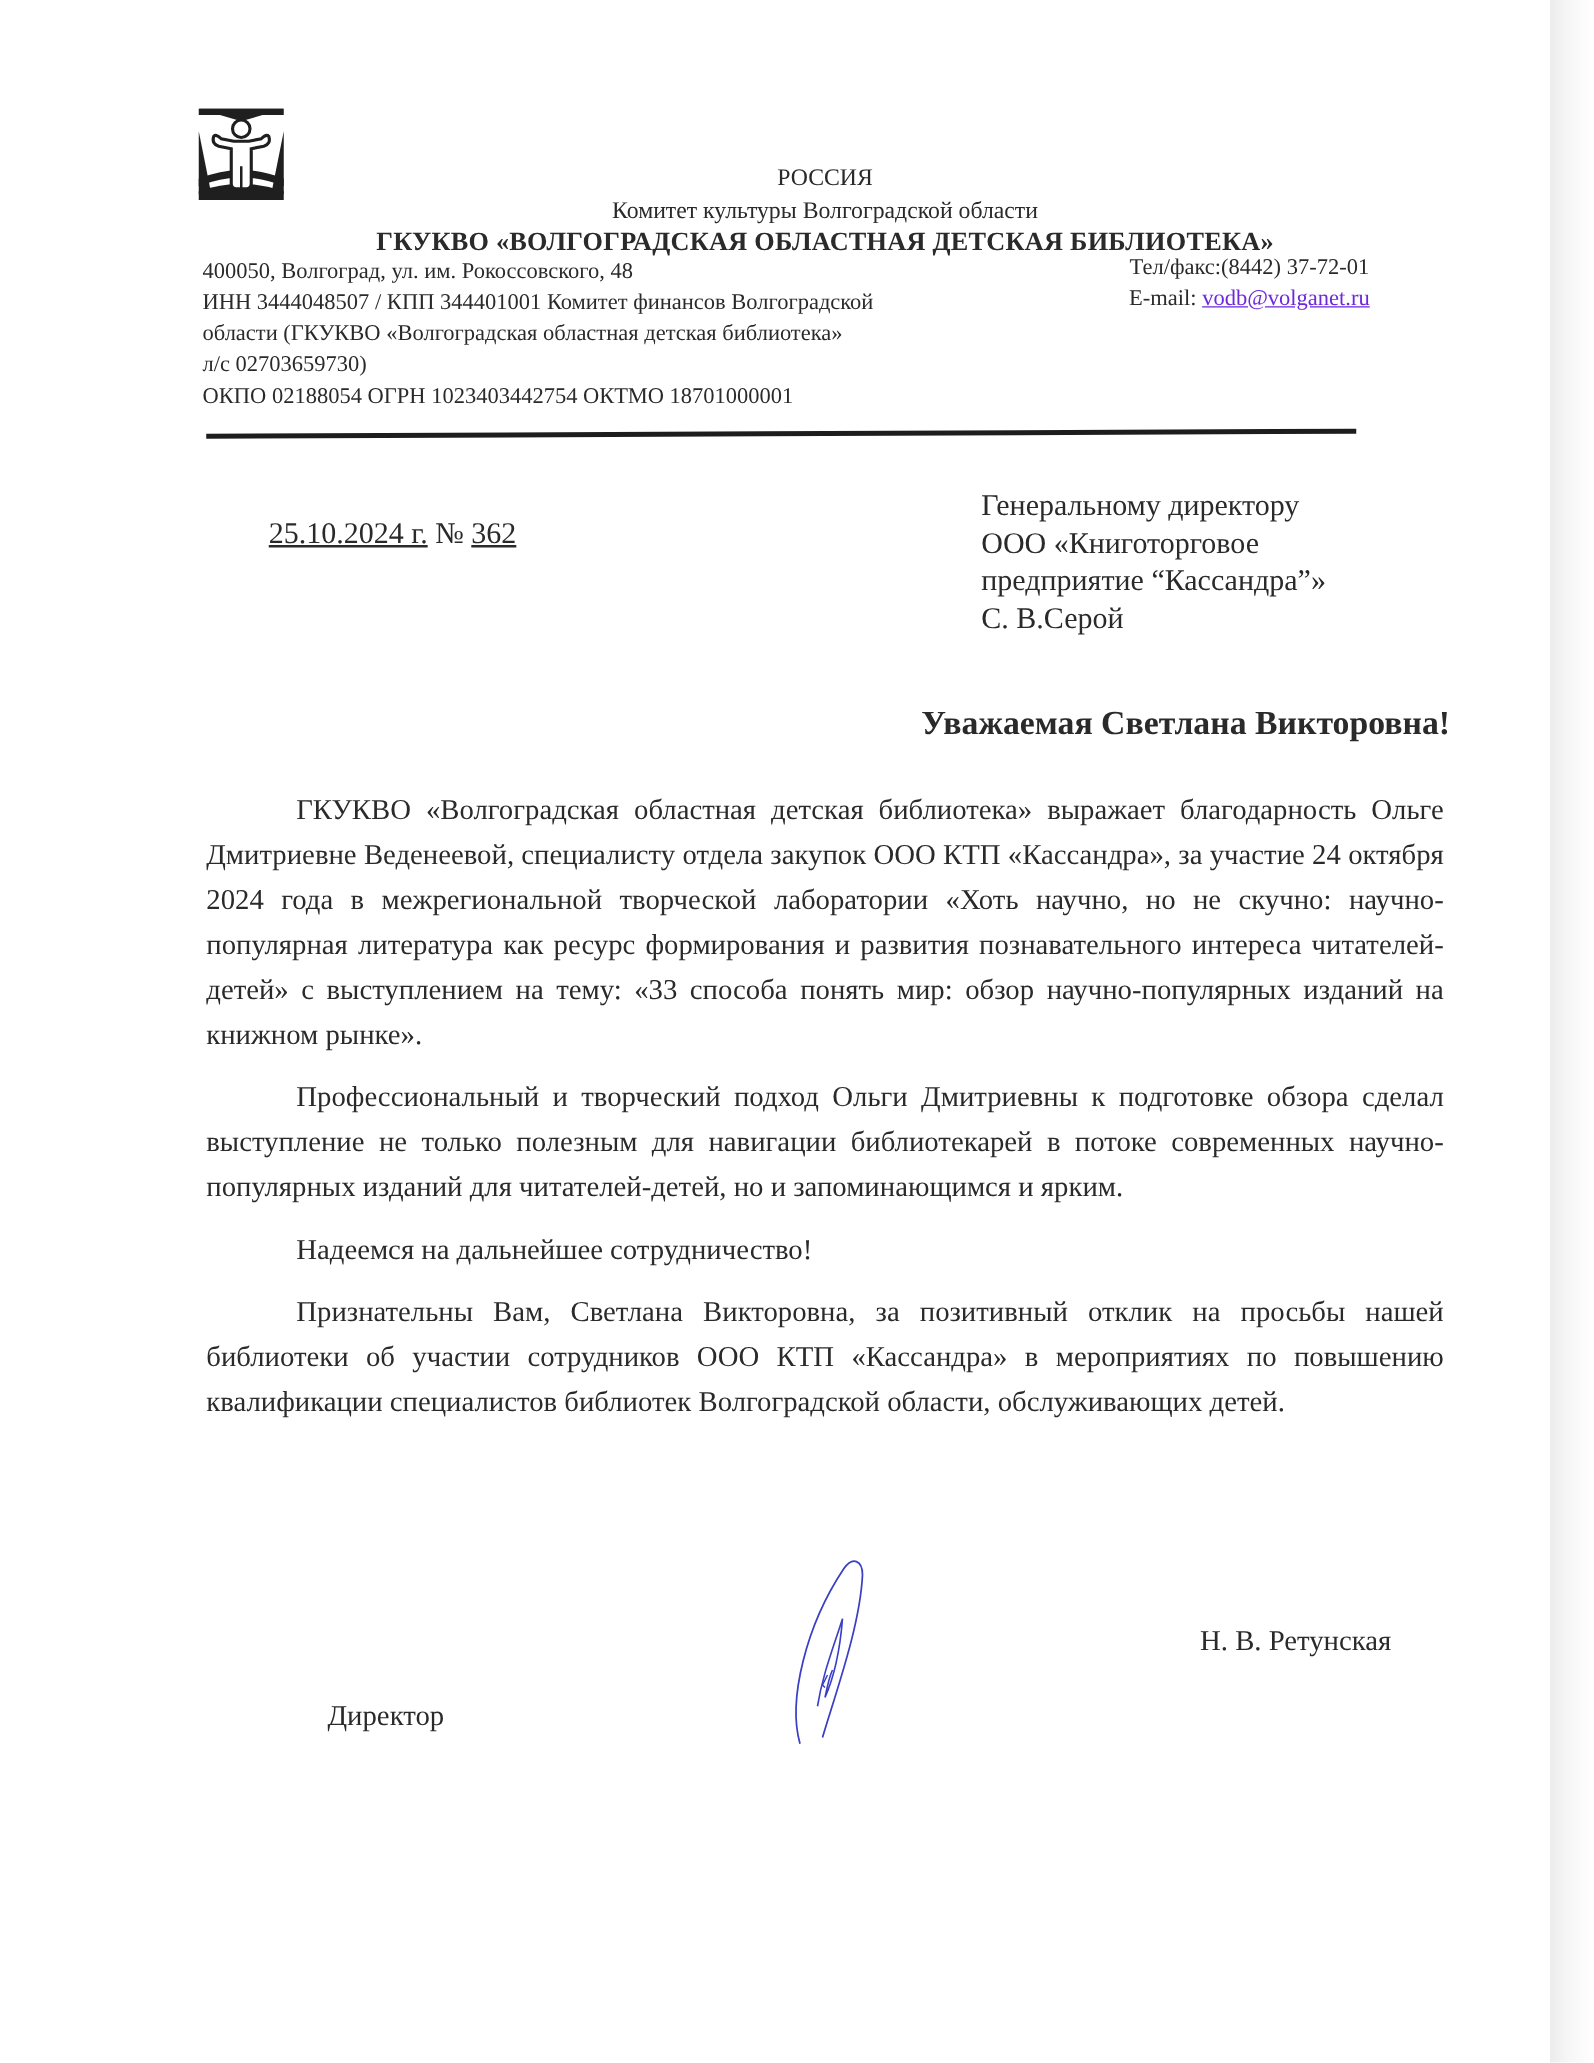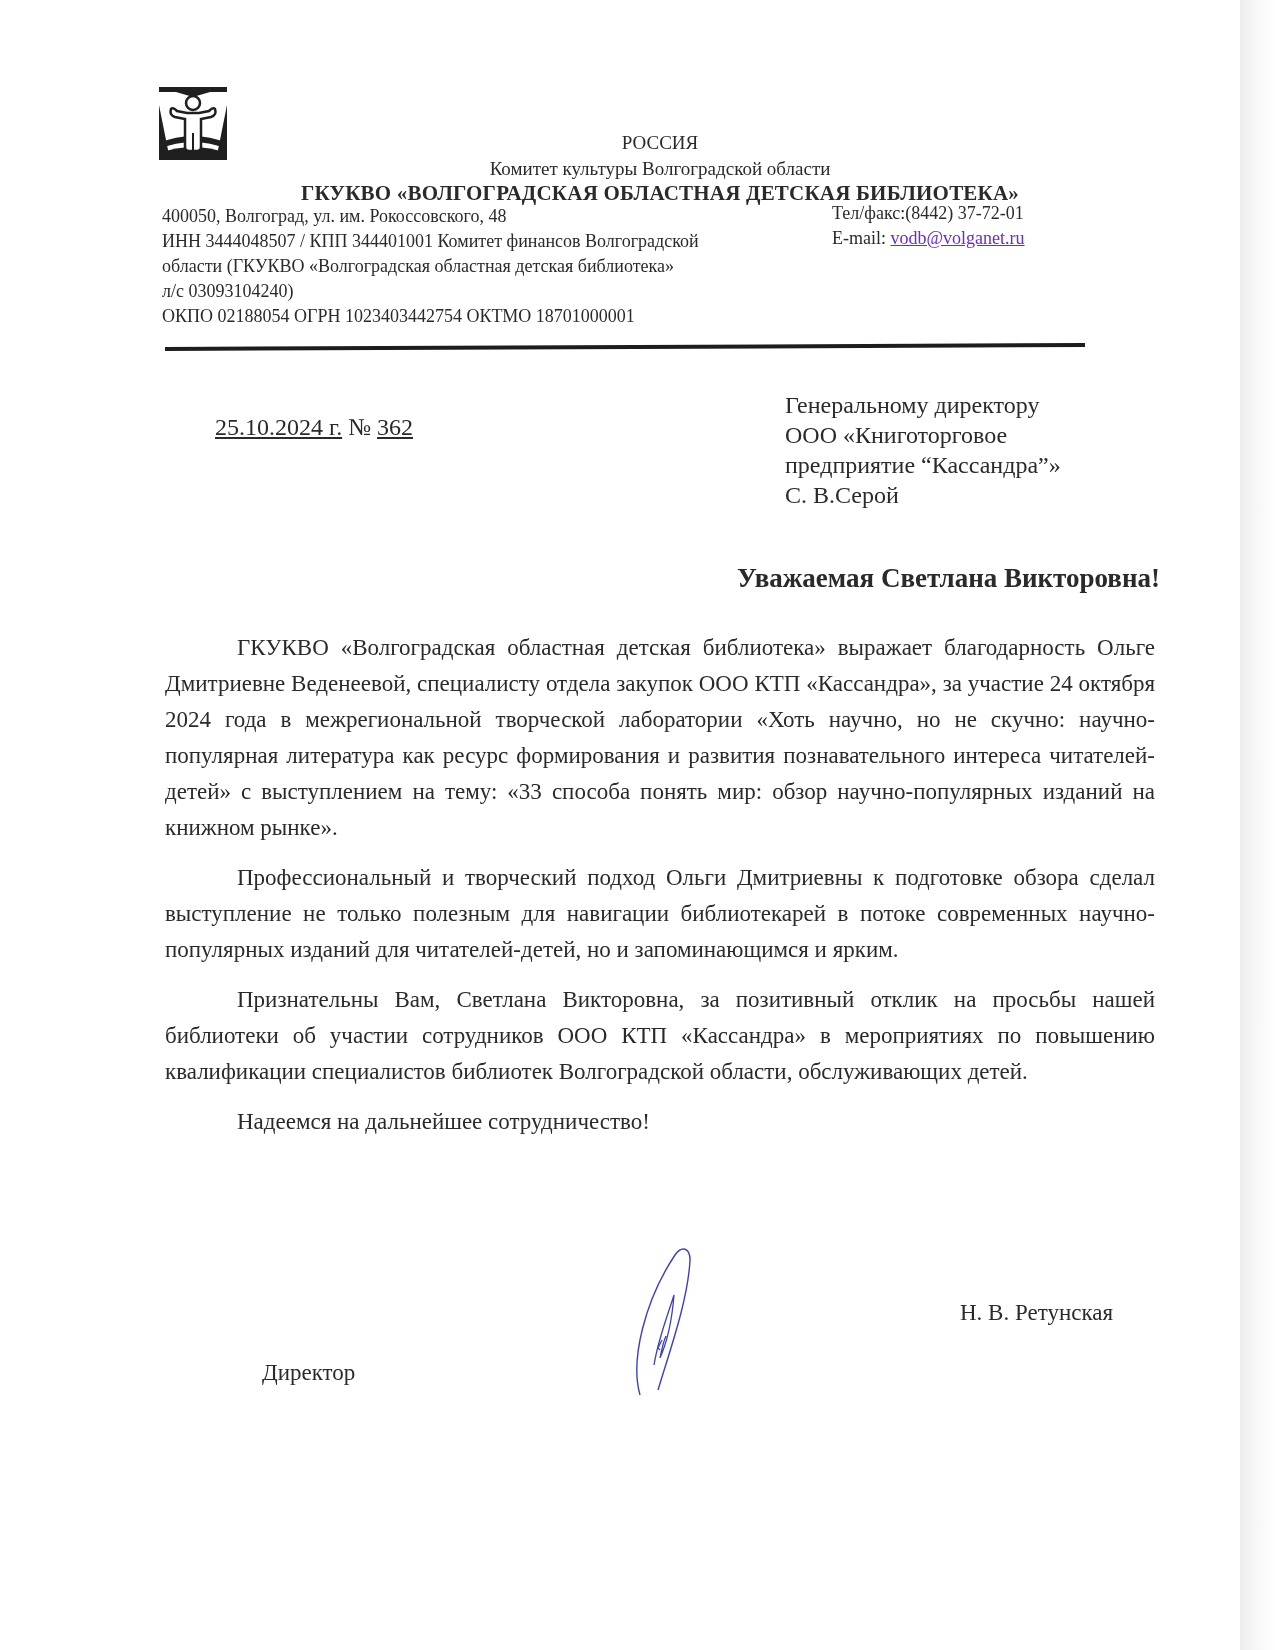--- a/index.html
+++ b/index.html
@@ -13,21 +13,21 @@
     position:absolute; left:1240px; top:0; width:35px; height:1650px;
     background:linear-gradient(to right,#ececec,#f6f6f6 40%,#ffffff);
   }
   .abs { position:absolute; white-space:nowrap; }
   .logo { left:157px; top:85px; width:72px; height:76px; }
   .hdr-center { left:160px; width:1000px; text-align:center; }
   .country { top:132px; font-size:19px; }
   .committee { top:158px; font-size:19px; }
   .org-title { top:181px; font-size:21px; font-weight:bold; letter-spacing:0.2px; }
   .req { left:162px; font-size:18px; }
-  .contact { left:832px; font-size:18px; text-align:left; width:255px; }
+  .contact { left:872px; font-size:18px; text-align:center; width:255px; }
   .email-link { text-decoration:underline; color:#6d28d9; }
   .rule {
     position:absolute; left:165px; top:347px; width:920px; height:4px;
     background:#1d1d1d; transform:rotate(-0.25deg); transform-origin:left center;
   }
   .date-line { left:215px; top:398px; font-size:24px;margin-top:16px; }
   .date-line .u { text-decoration:underline; }
   .addressee { left:785px; font-size:24px; }
   .salutation { left:160px; width:1000px; text-align:right; top:563px; font-size:27px; font-weight:bold; }
   .body-text {
@@ -59,21 +59,21 @@
   </svg>
 </div>
 
 <div class="abs hdr-center country">РОССИЯ</div>
 <div class="abs hdr-center committee">Комитет культуры Волгоградской области</div>
 <div class="abs hdr-center org-title">ГКУКВО «ВОЛГОГРАДСКАЯ ОБЛАСТНАЯ ДЕТСКАЯ БИБЛИОТЕКА»</div>
 
 <div class="abs req" style="top:206px;">400050, Волгоград, ул. им. Рокоссовского, 48</div>
 <div class="abs req" style="top:231px;">ИНН 3444048507 / КПП 344401001 Комитет финансов Волгоградской</div>
 <div class="abs req" style="top:256px;">области  (ГКУКВО «Волгоградская областная детская библиотека»</div>
-<div class="abs req" style="top:281px;">л/с 03093104240)</div>
+<div class="abs req" style="top:281px;">л/с 02703659730)</div>
 <div class="abs req" style="top:306px;">ОКПО 02188054  ОГРН 1023403442754  ОКТМО 18701000001</div>
 
 <div class="abs contact" style="top:203px;">Тел/факс:(8442) 37-72-01</div>
 <div class="abs contact" style="top:228px;">
   <span>E-mail: </span><a class="email-link">vodb@volganet.ru</a>
 </div>
 
 <div class="rule"></div>
 
 <div class="abs date-line">
@@ -85,22 +85,22 @@
 <div class="abs addressee" style="top:392px;">Генеральному директору</div>
 <div class="abs addressee" style="top:422px;">ООО «Книготорговое</div>
 <div class="abs addressee" style="top:452px;">предприятие “Кассандра”»</div>
 <div class="abs addressee" style="top:482px;">С. В.Серой</div>
 
 <div class="abs salutation">Уважаемая Светлана Викторовна!</div>
 
 <div class="body-text" style="top:602px;">
   <p>ГКУКВО «Волгоградская областная детская библиотека» выражает благодарность Ольге Дмитриевне Веденеевой, специалисту отдела закупок ООО КТП «Кассандра»,  за участие 24 октября 2024 года в межрегиональной творческой лаборатории  «Хоть научно, но не скучно:  научно-популярная литература как ресурс формирования и развития познавательного интереса читателей-детей» с выступлением на тему: «33 способа понять мир: обзор научно-популярных изданий на книжном рынке».</p>
   <p>Профессиональный и творческий подход Ольги Дмитриевны к подготовке обзора сделал выступление не только полезным для навигации библиотекарей в потоке современных научно-популярных изданий для читателей-детей, но и запоминающимся и ярким.</p>
+  <p>Надеемся на дальнейшее сотрудничество!</p>
   <p>Признательны Вам, Светлана Викторовна, за позитивный отклик на просьбы нашей библиотеки об участии сотрудников ООО КТП «Кассандра» в мероприятиях по повышению квалификации специалистов библиотек Волгоградской области, обслуживающих детей.</p>
-  <p>Надеемся на дальнейшее сотрудничество!</p>
 </div>
 
 <div class="abs sig-role">Директор</div>
 <div class="abs signature">
   <svg width="110" height="160" viewBox="0 0 110 160">
     <path d="M40,155 C30,120 45,60 75,15 C82,5 90,8 90,20 C88,60 70,110 58,150" fill="none" stroke="#3a3fc4" stroke-width="1.4"></path>
     <path d="M54,125 C58,100 66,80 74,55 C72,80 68,100 60,118 C62,108 64,100 66,96" fill="none" stroke="#3a3fc4" stroke-width="1.3"></path>
     <path d="M62,100 L58,108 L60,110" fill="none" stroke="#3a3fc4" stroke-width="1.2"></path>
   </svg>
 </div>

